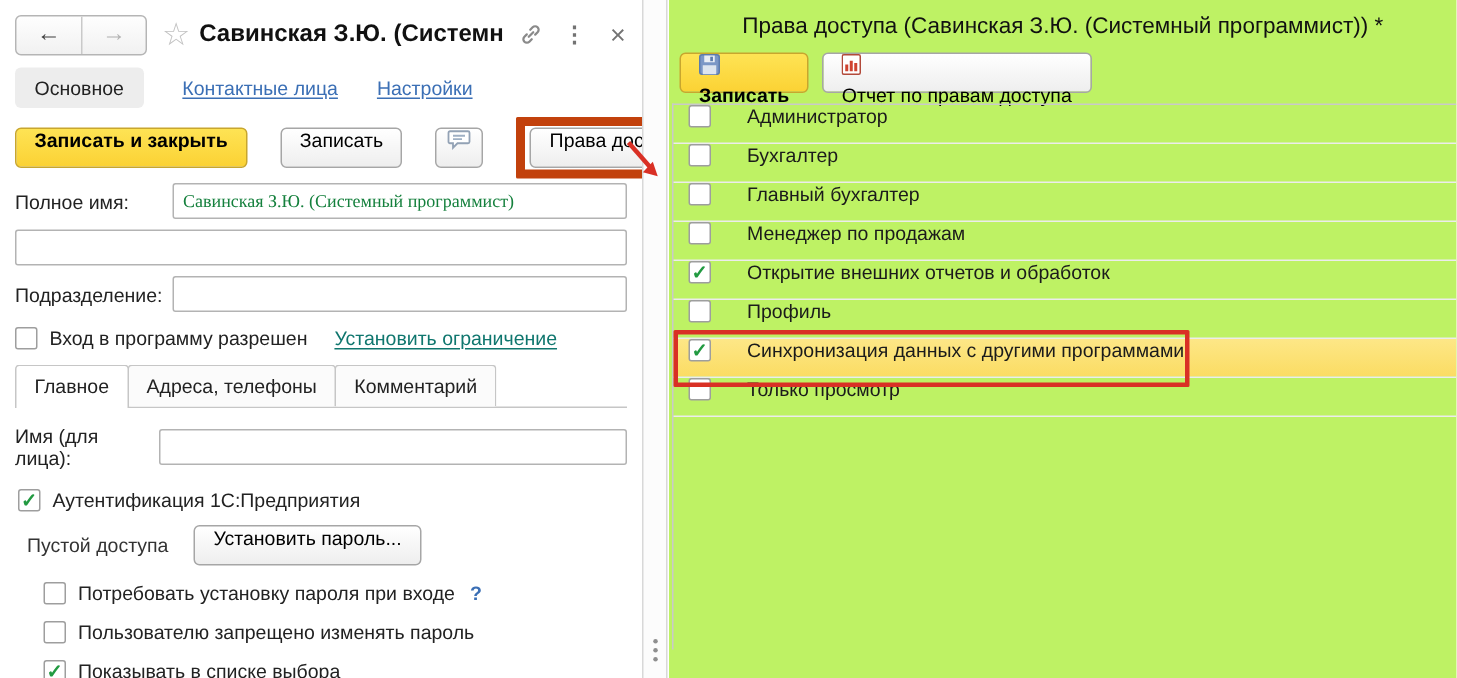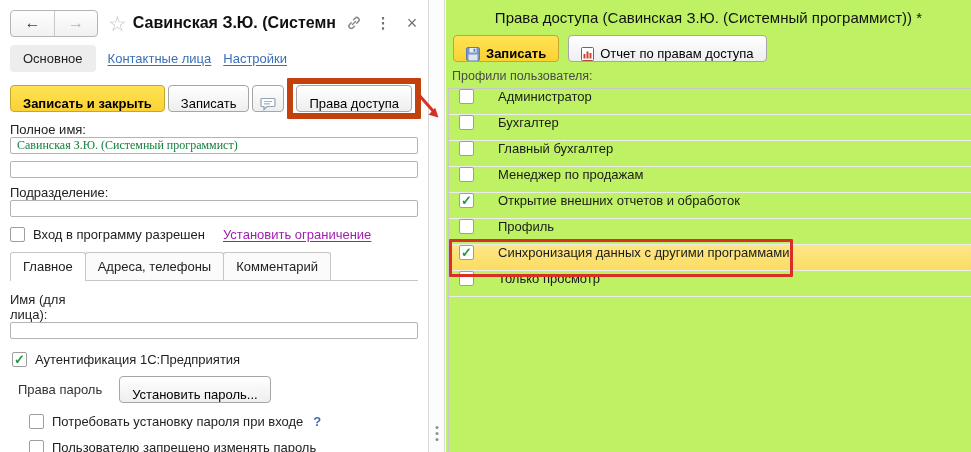--- a/index.html
+++ b/index.html
@@ -12,44 +12,44 @@
   .navgroup { display: flex; height: 27px; border: 1px solid #b5b5b5; border-radius: 4px; overflow: hidden; background: linear-gradient(#fefefe,#f1f1f1); }
   .navbtn { width: 43px; display: flex; align-items: center; justify-content: center; font-size: 16px; cursor: pointer; }
   .navbtn.back { color: #3f3f3f; }
   .navbtn.fwd { color: #b3b3b3; border-left: 1px solid #c9c9c9; }
   .star { font-size: 21px; color: #c2c2c2; margin: 0 6px 0 10px; line-height: 1; }
   .lp-title { flex: 1; min-width: 0; font-size: 16px; font-weight: 700; color: #111; white-space: nowrap; overflow: hidden; }
   .hicon { color: #737373; margin-left: 9px; display: flex; align-items: center; justify-content: center; width: 20px; height: 20px; }
   .kebab { font-size: 15px; font-weight: 700; letter-spacing: 0; }
   .xclose { font-size: 18px; }
 
-  .lp-tabs { display: flex; align-items: center; gap: 12px; padding: 8px 10px 2px 10px; font-size: 13px; }
+  .lp-tabs { display: flex; align-items: center; gap: 26px; padding: 8px 10px 2px 10px; font-size: 13px; }
   .lp-tab-active { background: #ededed; border-radius: 4px; padding: 6px 13px; color: #222; }
   .lp-tab-link { color: #3b6fb5; text-decoration: underline; text-underline-offset: 2px; cursor: pointer; }
 
-  .btn { height: 27px; display: inline-flex; align-items: flex-end; gap: 6px; padding: 0 12px; font-size: 13px; color: #000;
-         border: 1px solid #a6a6a6; border-radius: 4px; background: linear-gradient(#ffffff,#eeeeee); cursor: pointer; white-space: nowrap; }
+  .btn { height: 27px; display: inline-flex; align-items: flex-start; gap: 6px; padding: 0 12px; font-size: 13px; color: #000;
+         border: 1px solid #a6a6a6; border-radius: 4px; background: linear-gradient(#ffffff,#eeeeee); cursor: pointer; white-space: nowrap; flex-direction: column; }
   .btn-yellow { background: linear-gradient(#fee354,#fbd234); border-color: #c8a62e; font-weight: 700; }
   .btn-icononly { padding: 0 7px; }
 
-  .lp-toolbar { display: flex; align-items: center; gap: 3px; margin: 8px 10px 4px 10px; height: 33px; position: relative; }
+  .lp-toolbar { display: flex; align-items: center; gap: 22px; margin: 8px 10px 4px 10px; height: 33px; position: relative; }
   .redbox-btn { margin-left: auto; border: 6px solid #c2410c; padding: 1px 3px; border-radius: 1px; }
 
-  .frow { display: flex; margin: 7px 10px 0 10px; flex-direction: column; }
+  .frow { display: flex; align-items: center; margin: 7px 10px 0 10px; }
   .flabel { width: 105px; font-size: 13px; color: #222; flex: none; }
   .tinput { flex: 1; height: 24px; border: 1px solid #b3b3b3; border-radius: 2px; font-family: Liberation Serif, serif;
             font-size: 12px; padding: 0 6px; color: #15803d; outline: none; background: #fff; }
 
   .cb { width: 15px; height: 15px; flex: none; border: 1px solid #9e9e9e; border-radius: 2px; background: #fff;
         display: inline-flex; align-items: center; justify-content: center; font-size: 13px; line-height: 1;
         font-weight: 700; color: #229a41; cursor: pointer; }
   .ckrow { display: flex; align-items: center; gap: 8px; font-size: 13px; color: #222; }
 
   .login-row { margin: 10px 10px 0 10px; }
-  .login-row .link { color: #a21caf; text-decoration: underline; text-underline-offset: 2px; margin-left: 10px; cursor: pointer; }
+  .login-row .link { color: #0f766e; text-decoration: underline; text-underline-offset: 2px; margin-left: 10px; cursor: pointer; }
 
   .itabs { display: flex; align-items: flex-start; margin: 10px 10px 0 10px; border-bottom: 1px solid #c6c6c6; }
   .itab { padding: 6px 12px; font-size: 13px; color: #222; border: 1px solid #c6c6c6; border-bottom: none;
           border-radius: 3px 3px 0 0; margin-right: -1px; background: #fbfbfb; cursor: pointer; position: relative; }
   .itab.active { background: #fff; margin-bottom: -1px; padding-bottom: 7px; z-index: 2; }
 
   .tabbody { padding: 9px 10px 0 10px; }
   .namerow .flabel { width: 96px; }
   .auth-row { margin: 13px 0 0 2px; }
   .pw-row { display: flex; align-items: center; gap: 17px; margin: 9px 0 0 8px; font-size: 13px; color: #333; }
@@ -157,21 +157,21 @@
         <span class="flabel">Имя (для лица):</span>
         <input class="tinput" value="" style="">
       </div>
 
       <div class="ckrow auth-row">
         <span class="cb on">✓</span>
         <span>Аутентификация 1С:Предприятия</span>
       </div>
 
       <div class="pw-row">
-        <span>Права пароль</span>
+        <span>Пустой доступа</span>
         <button class="btn">Установить пароль...</button>
       </div>
 
       <div class="ckrow sub-ck">
         <span class="cb"></span>
         <span>Потребовать установку пароля при входе</span>
         <span class="help">?</span>
       </div>
       <div class="ckrow sub-ck">
         <span class="cb"></span>
@@ -219,21 +219,20 @@
             <rect x="0.5" y="0.5" width="12" height="13" rx="1" fill="#fff" stroke="#b24a3b"></rect>
             <rect x="2.5" y="7" width="2" height="4.5" fill="#cf4331"></rect>
             <rect x="5.5" y="4.5" width="2" height="7" fill="#cf4331"></rect>
             <rect x="8.5" y="6" width="2" height="5.5" fill="#cf4331"></rect>
           </svg>
         </span>
         <span>Отчет по правам доступа</span>
       </button>
     </div>
 
-    <div class="rp-proflabel">Профили пользователя:</div>
 
     <div class="plist">
 
       <div class="prow">
           <span class="cb"></span>
           <span class="plabel">Администратор</span>
         </div>
         <div class="prow">
           <span class="cb"></span>
           <span class="plabel">Бухгалтер</span>

